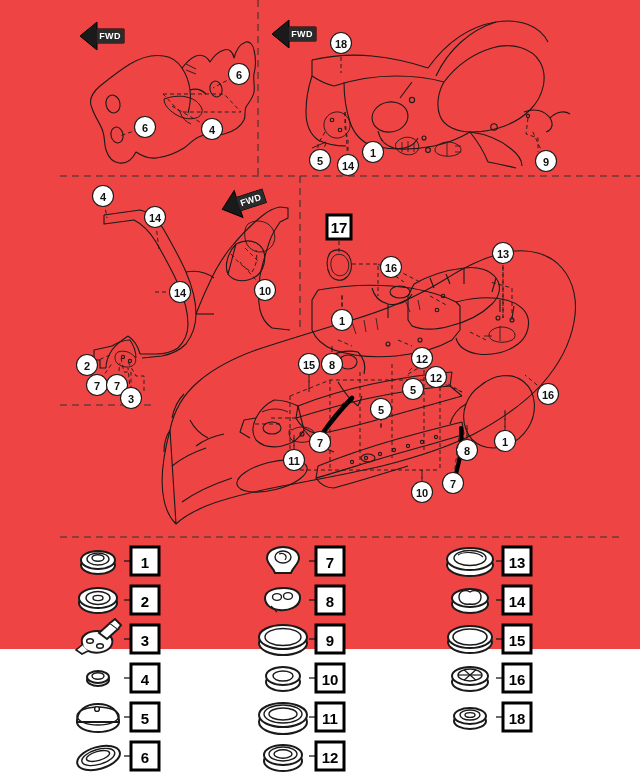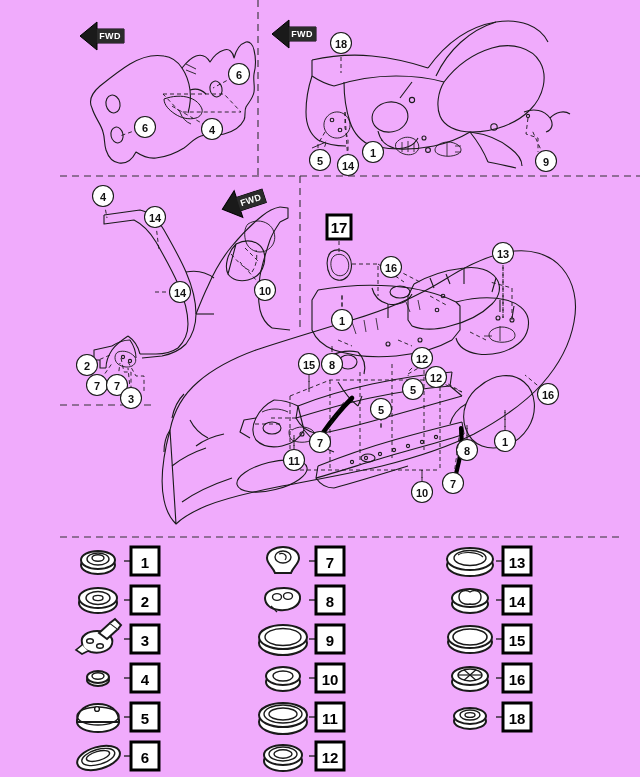--- a/index.html
+++ b/index.html
@@ -1,17 +1,17 @@
 <!DOCTYPE html>
 <html><head>
 <meta charset="utf-8">
 <style>
   html,body{margin:0;padding:0;background:#fff;}
   body{width:640px;height:777px;font-family:"Liberation Sans",sans-serif;overflow:hidden;}
-  #page{position:relative;width:640px;height:777px;background:#f0abfc;}
+  #page{position:relative;width:640px;height:649px;background:#ef4444;}
   svg{display:block;}
   .stage{position:absolute;left:0;top:0;width:640px;height:777px;}
   .cal-txt{font-family:"Liberation Sans",sans-serif;font-size:11px;font-weight:700;fill:#111;text-anchor:middle;dominant-baseline:central;}
   .box-txt{font-family:"Liberation Sans",sans-serif;font-size:15px;font-weight:700;fill:#000;text-anchor:middle;dominant-baseline:central;}
   .fwd-txt{font-family:"Liberation Sans",sans-serif;font-size:9px;font-weight:700;fill:#fff;text-anchor:middle;dominant-baseline:central;letter-spacing:.4px;}
 </style>
 </head>
 <body>
 
 <div id="page">

